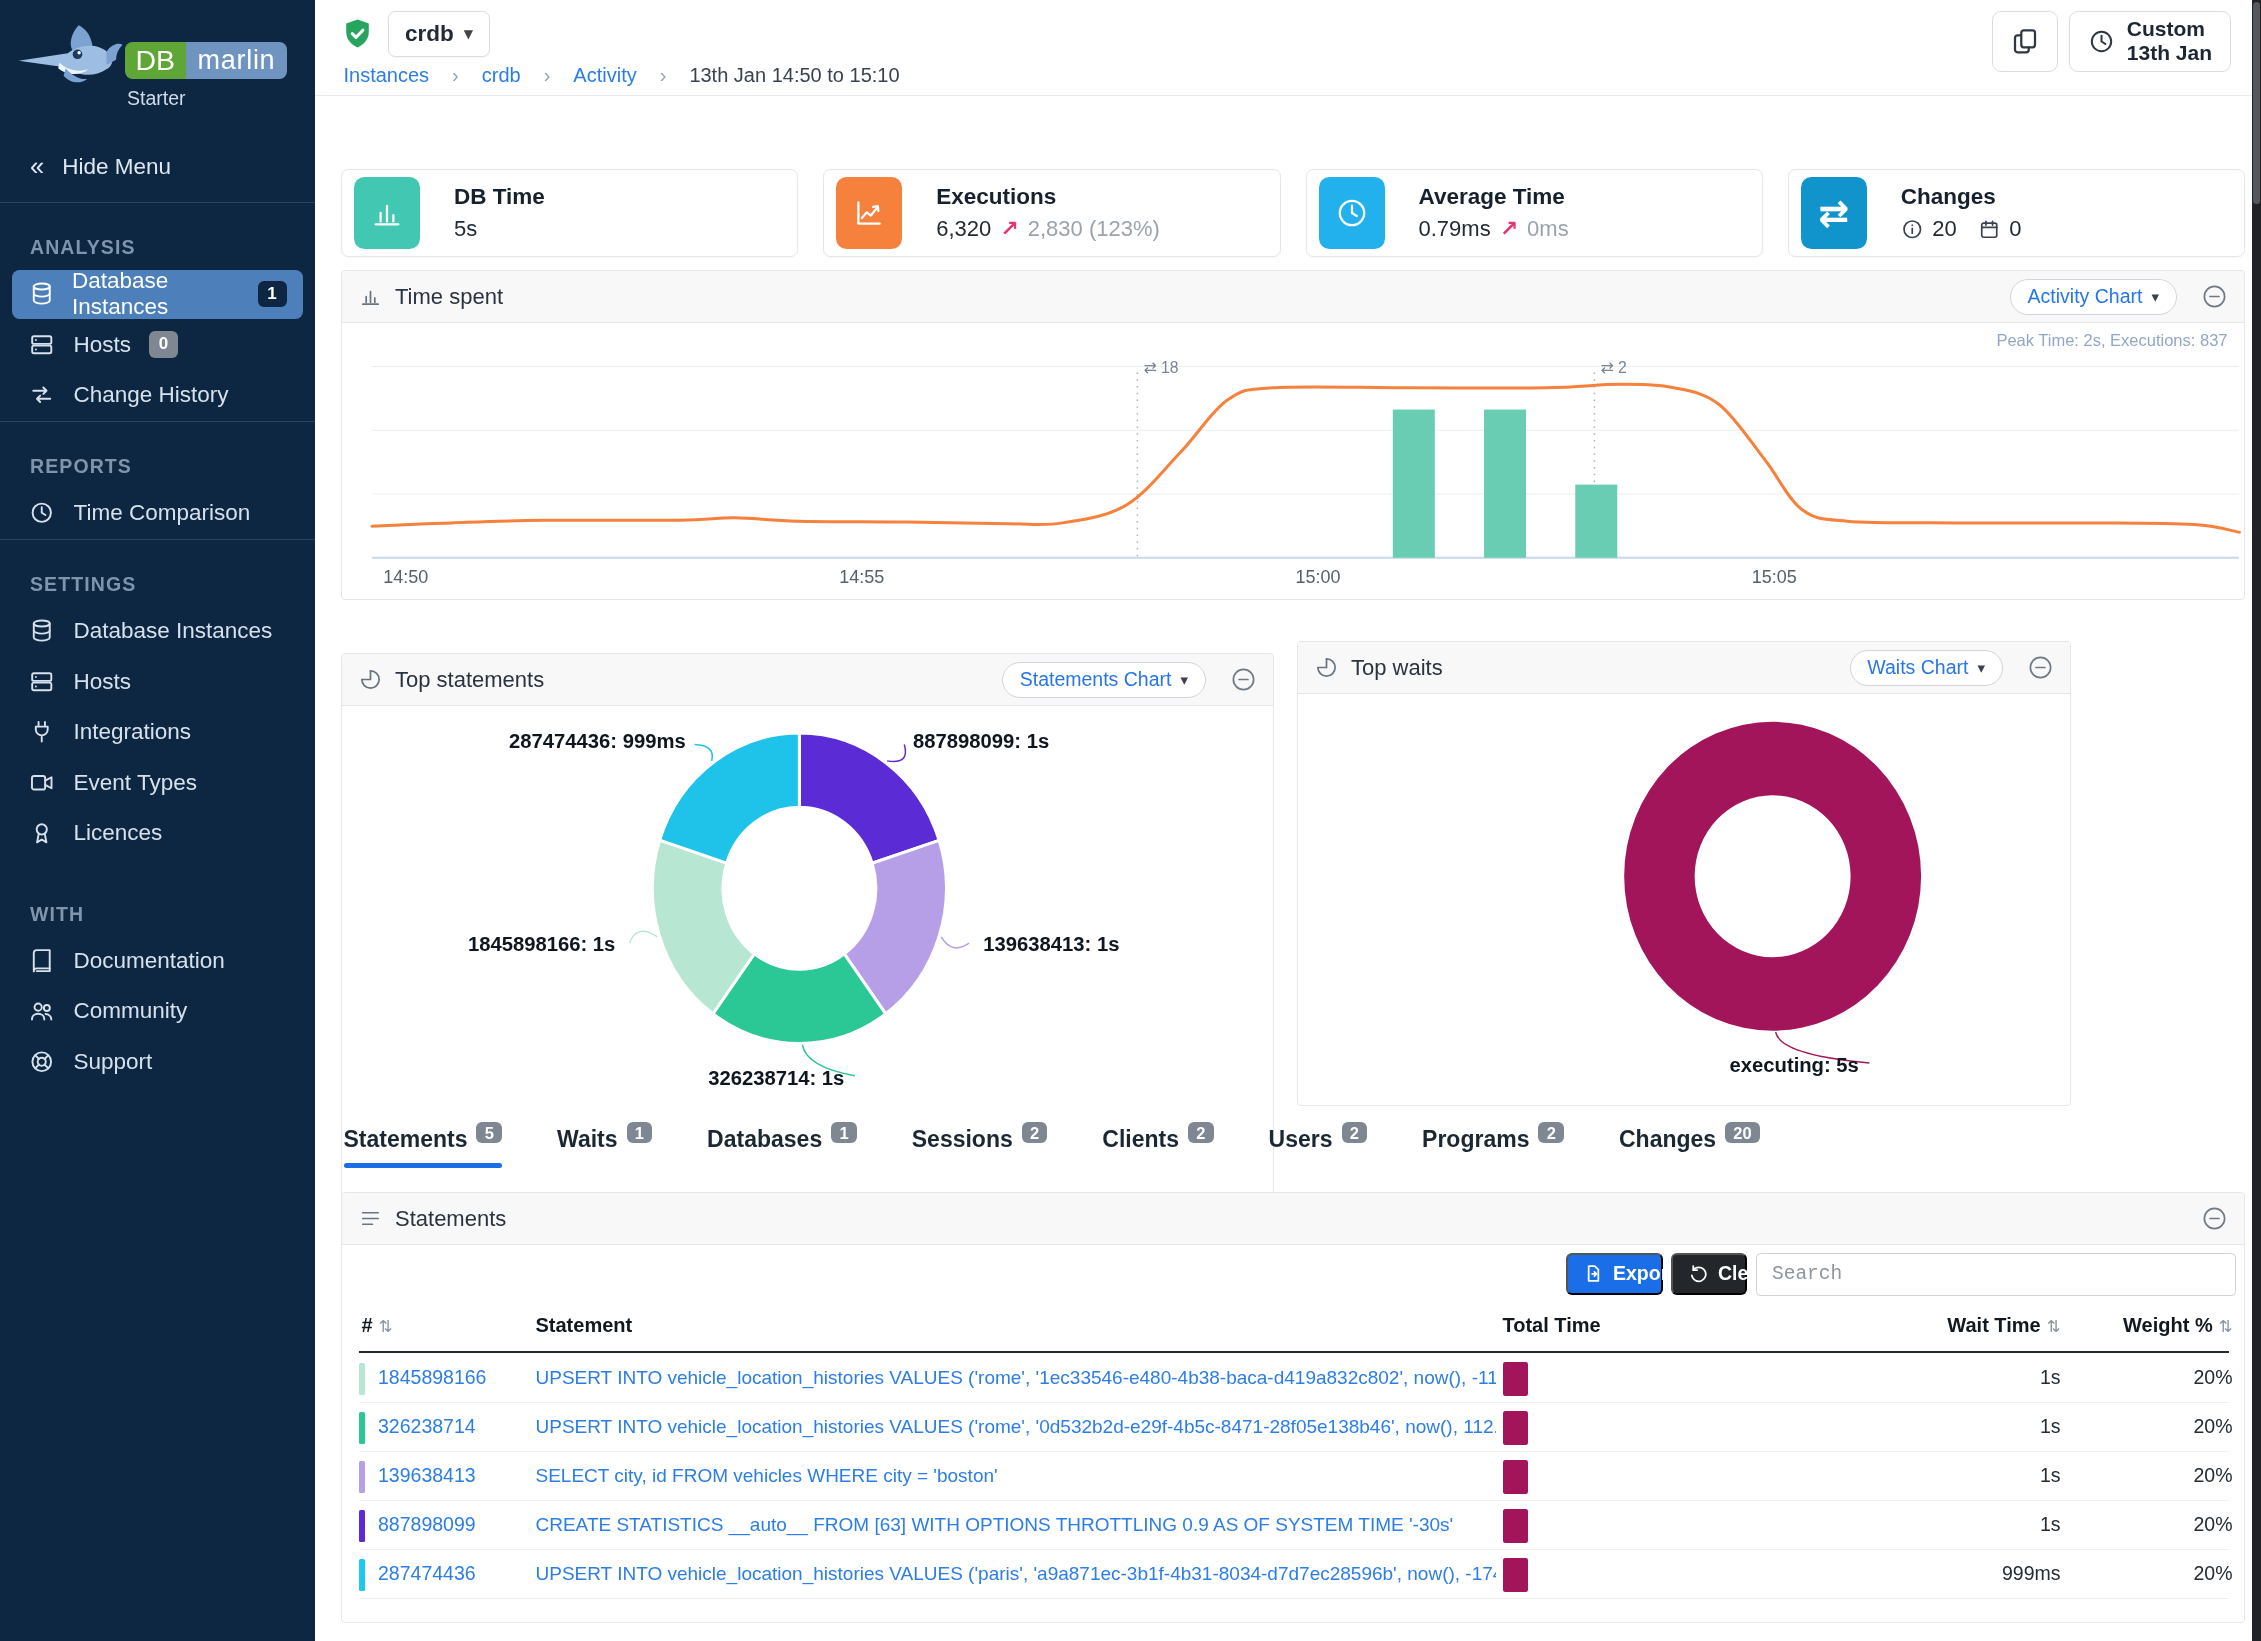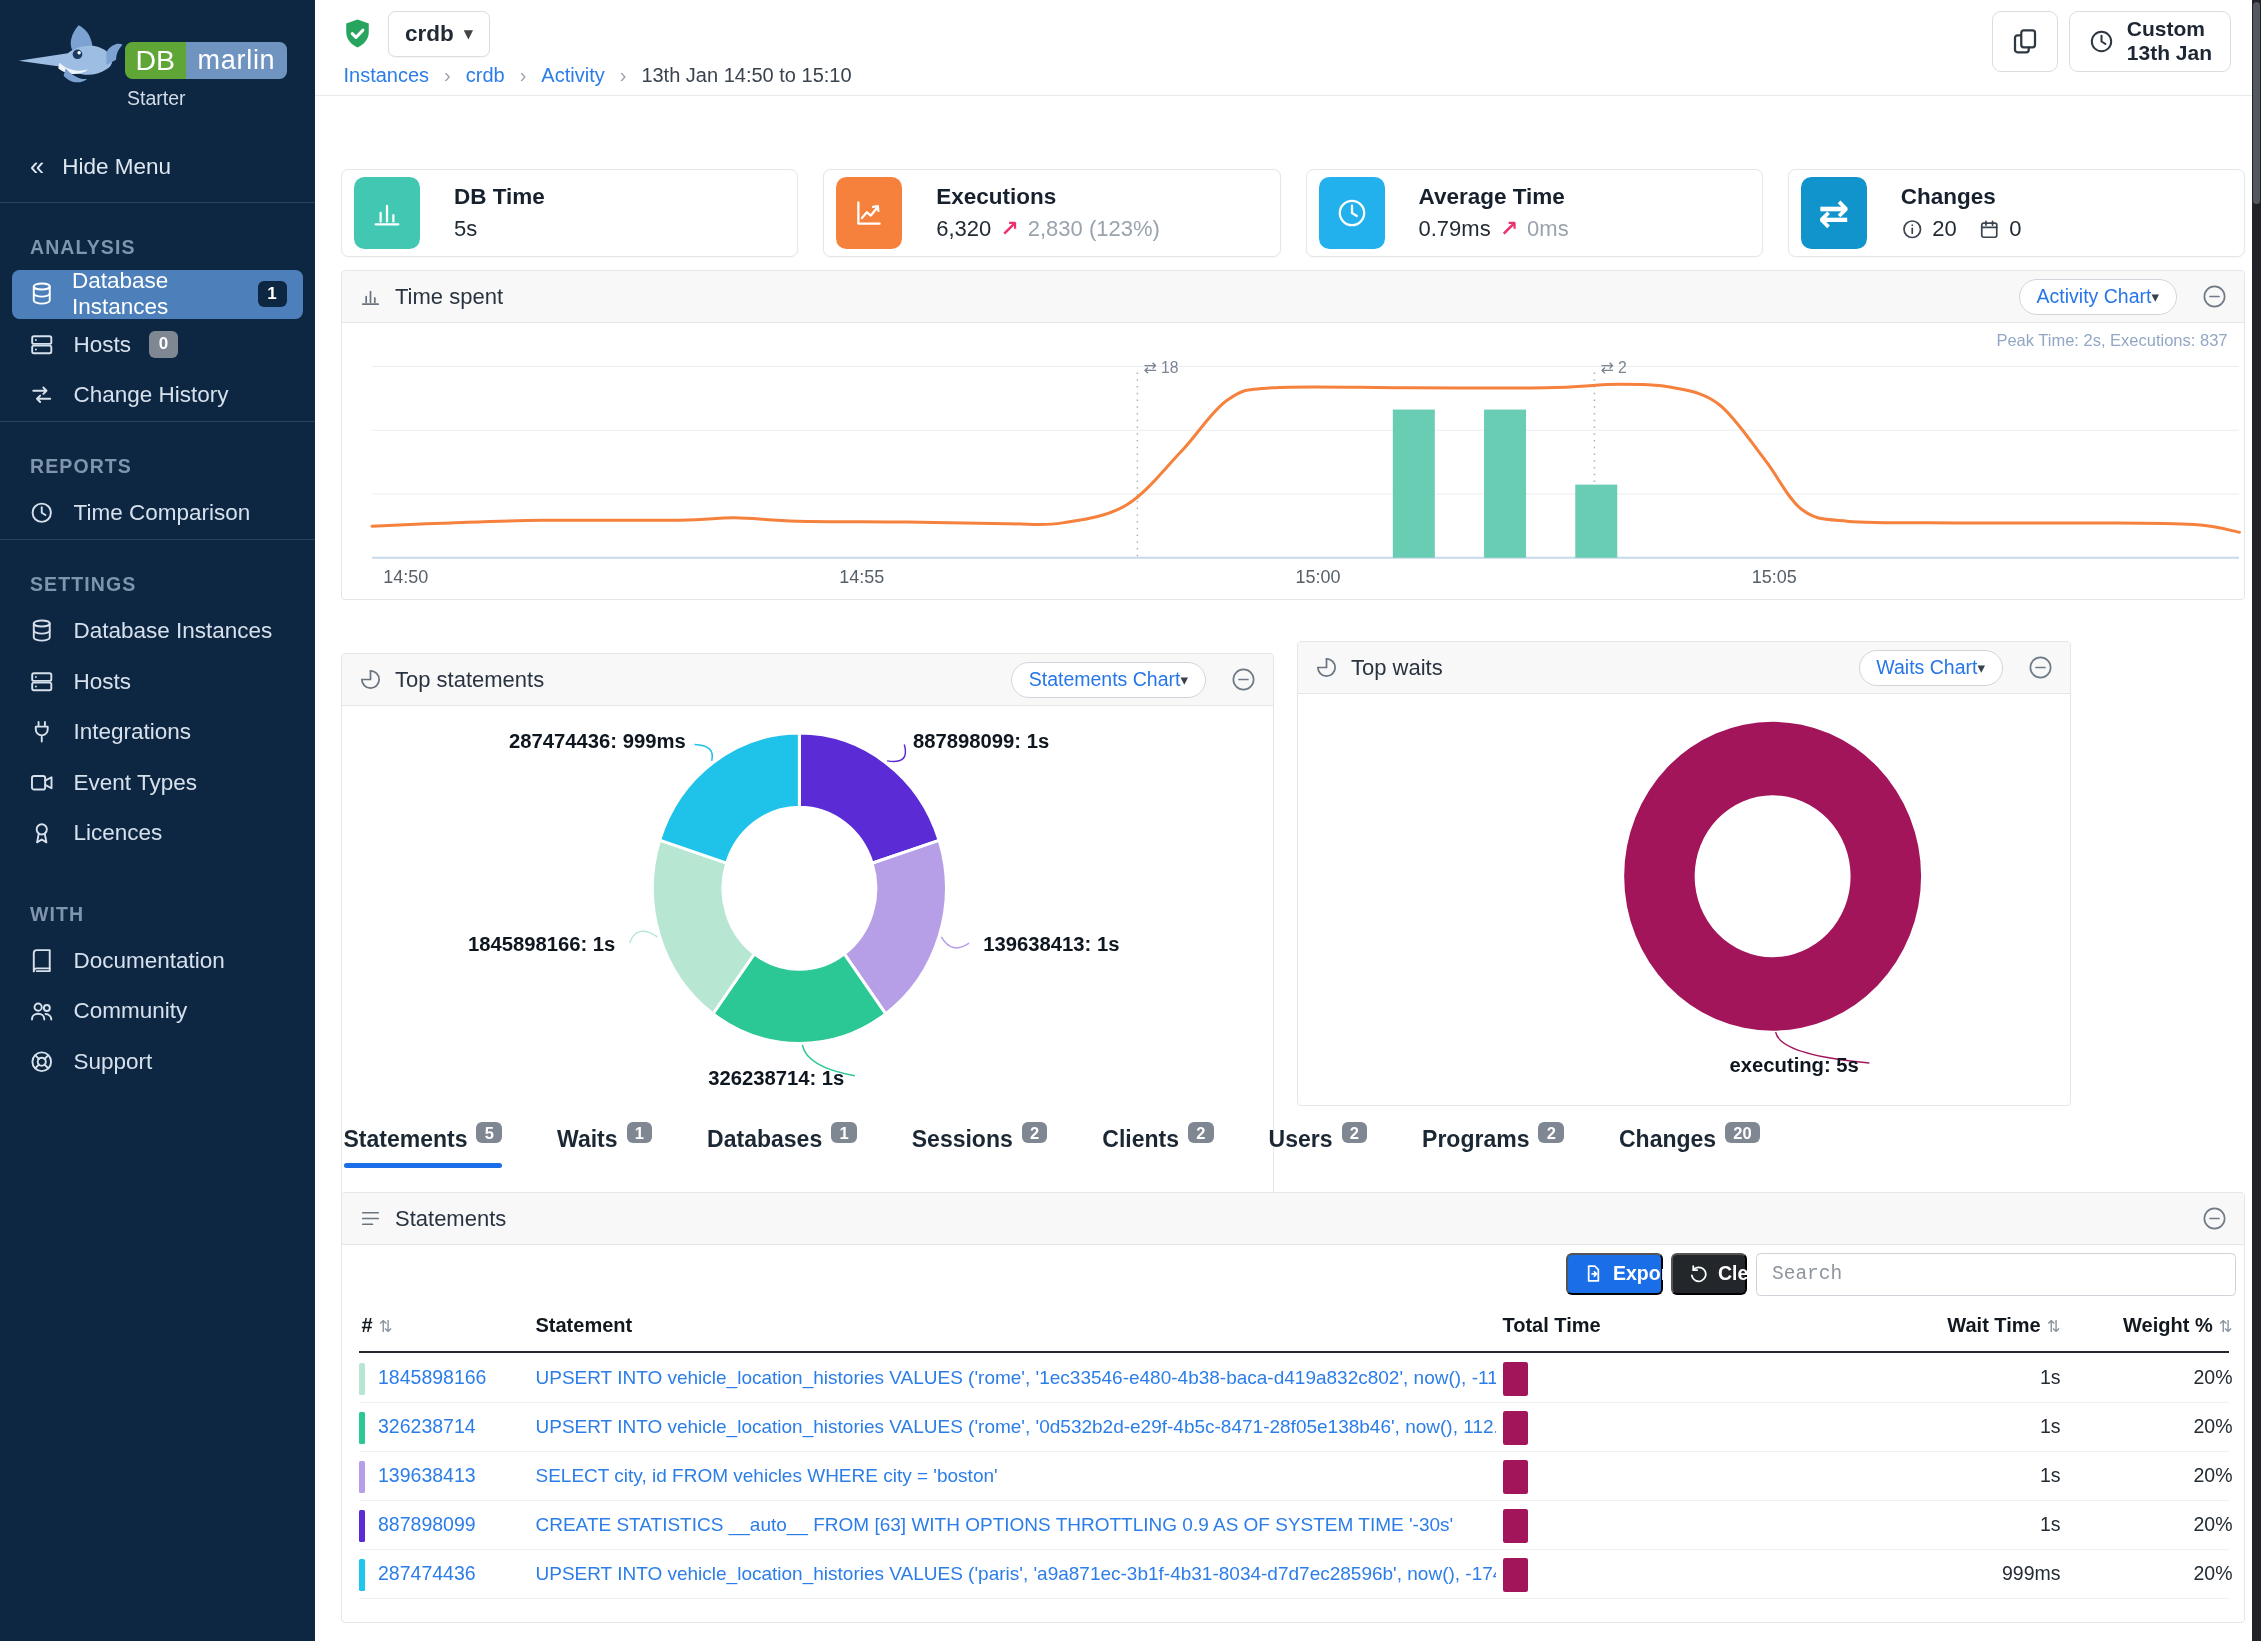--- a/index.html
+++ b/index.html
@@ -23,21 +23,21 @@
   .side-item.active{background:#4d80ba;color:#fff}
   .badge-pill{font-size:17px;font-weight:700;color:#fff;background:#7e8792;border-radius:6px;padding:2.2px 9.7px;line-height:1.3}
   .side-item.active .badge-pill{background:#0d2642}
   .help-gap{margin-top:45px}
   
   .main{position:absolute;left:315px;top:0;width:1937px;height:1642px;background:#fff}
   .instance-row{position:absolute;left:26px;top:10.5px;display:flex;align-items:center;gap:13.5px}
   .shield{width:33px;height:33px}
   .inst-btn{display:flex;align-items:center;gap:10.5px;border:0.7px solid #d9dde2;border-radius:7.5px;background:#fff;padding:9px 16.5px;font-size:22.5px;font-weight:700;color:#222b35;box-shadow:0 0.7px 1.5px rgba(0,0,0,.04)}
   .inst-caret{font-size:16.5px;color:#444}
-  .breadcrumb{position:absolute;left:28.5px;top:64px;font-size:20px;display:flex;gap:15px;align-items:center}
+  .breadcrumb{position:absolute;left:28.5px;top:64px;font-size:20px;display:flex;gap:23px;align-items:center}
   .breadcrumb a{color:#2b7de9;text-decoration:none}
   .crumb-sep{color:#9aa3ad}
   .crumb-last{color:#39434e}
   .hdr-right{position:absolute;right:21px;top:10.5px;display:flex;gap:10.5px}
   .icon-btn{width:66px;height:61px;border:0.7px solid #d9dde2;border-radius:9px;background:#fff;display:flex;align-items:center;justify-content:center;color:#2e3842}
   .icon-btn svg{width:30px;height:30px}
   .time-btn{height:61px;border:0.7px solid #d9dde2;border-radius:9px;background:#fff;display:flex;align-items:center;gap:12px;padding:0 18px}
   .time-btn svg{width:27px;height:27px;color:#2e3842}
   .time-btn-txt{font-size:21px;font-weight:700;color:#1d2733;line-height:1.15;text-align:left}
   .hdr-div{position:absolute;left:0;top:95px;width:100%;border-top:0.7px solid #e7eaee}
@@ -56,21 +56,21 @@
   .delta-arrow{color:#e8336d;font-weight:700}
   .delta{color:#9aa3ad}
   .mini-ic{display:inline-flex;color:#39434e}
   .mini-ic svg{width:22.5px;height:22.5px}
   
   .panel{position:absolute;border:0.7px solid #e3e6ea;border-radius:4px;background:#fff;overflow:hidden}
   .panel-head{height:52px;background:#f8f8f9;border-bottom:0.7px solid #e4e7ea;display:flex;align-items:center;padding:0 16.5px;gap:13.5px}
   .panel-head .picon{color:#69747f;display:flex}
   .panel-head .picon svg{width:23px;height:23px}
   .panel-title{font-size:22px;color:#2a3440;flex:1}
-  .chart-btn{height:36px;border:0.7px solid #cfd5db;border-radius:18px;background:#fff;color:#2776e8;font-size:19.5px;display:flex;align-items:center;padding:0 16.5px}
+  .chart-btn{height:36px;border:0.7px solid #cfd5db;border-radius:18px;background:#fff;color:#2776e8;font-size:19.5px;display:flex;align-items:center;gap:9px;padding:0 16.5px}
   .chart-btn .caret{color:#39434e;font-size:15px}
   .collapse{color:#6f7a86;display:flex;margin-left:10.5px}
   .collapse svg{width:27px;height:27px}
   .panel-body{position:relative}
   .peak-note{position:absolute;top:7.5px;right:16.5px;font-size:16.5px;color:#92a7c3}
   
   .dtabs{position:absolute;left:28.5px;top:1126px;display:flex;gap:55px}
   .dtab{position:relative;font-size:23px;font-weight:700;color:#1b2733;padding-bottom:15px}
   .dtab .badge-pill{font-size:16.5px;padding:1.5px 8.2px;position:relative;top:-9px;background:#7e8792}
   .dtab.active::after{content:"";position:absolute;left:0;right:0;bottom:0;height:5.2px;background:#1a6fe8;border-radius:3px}

